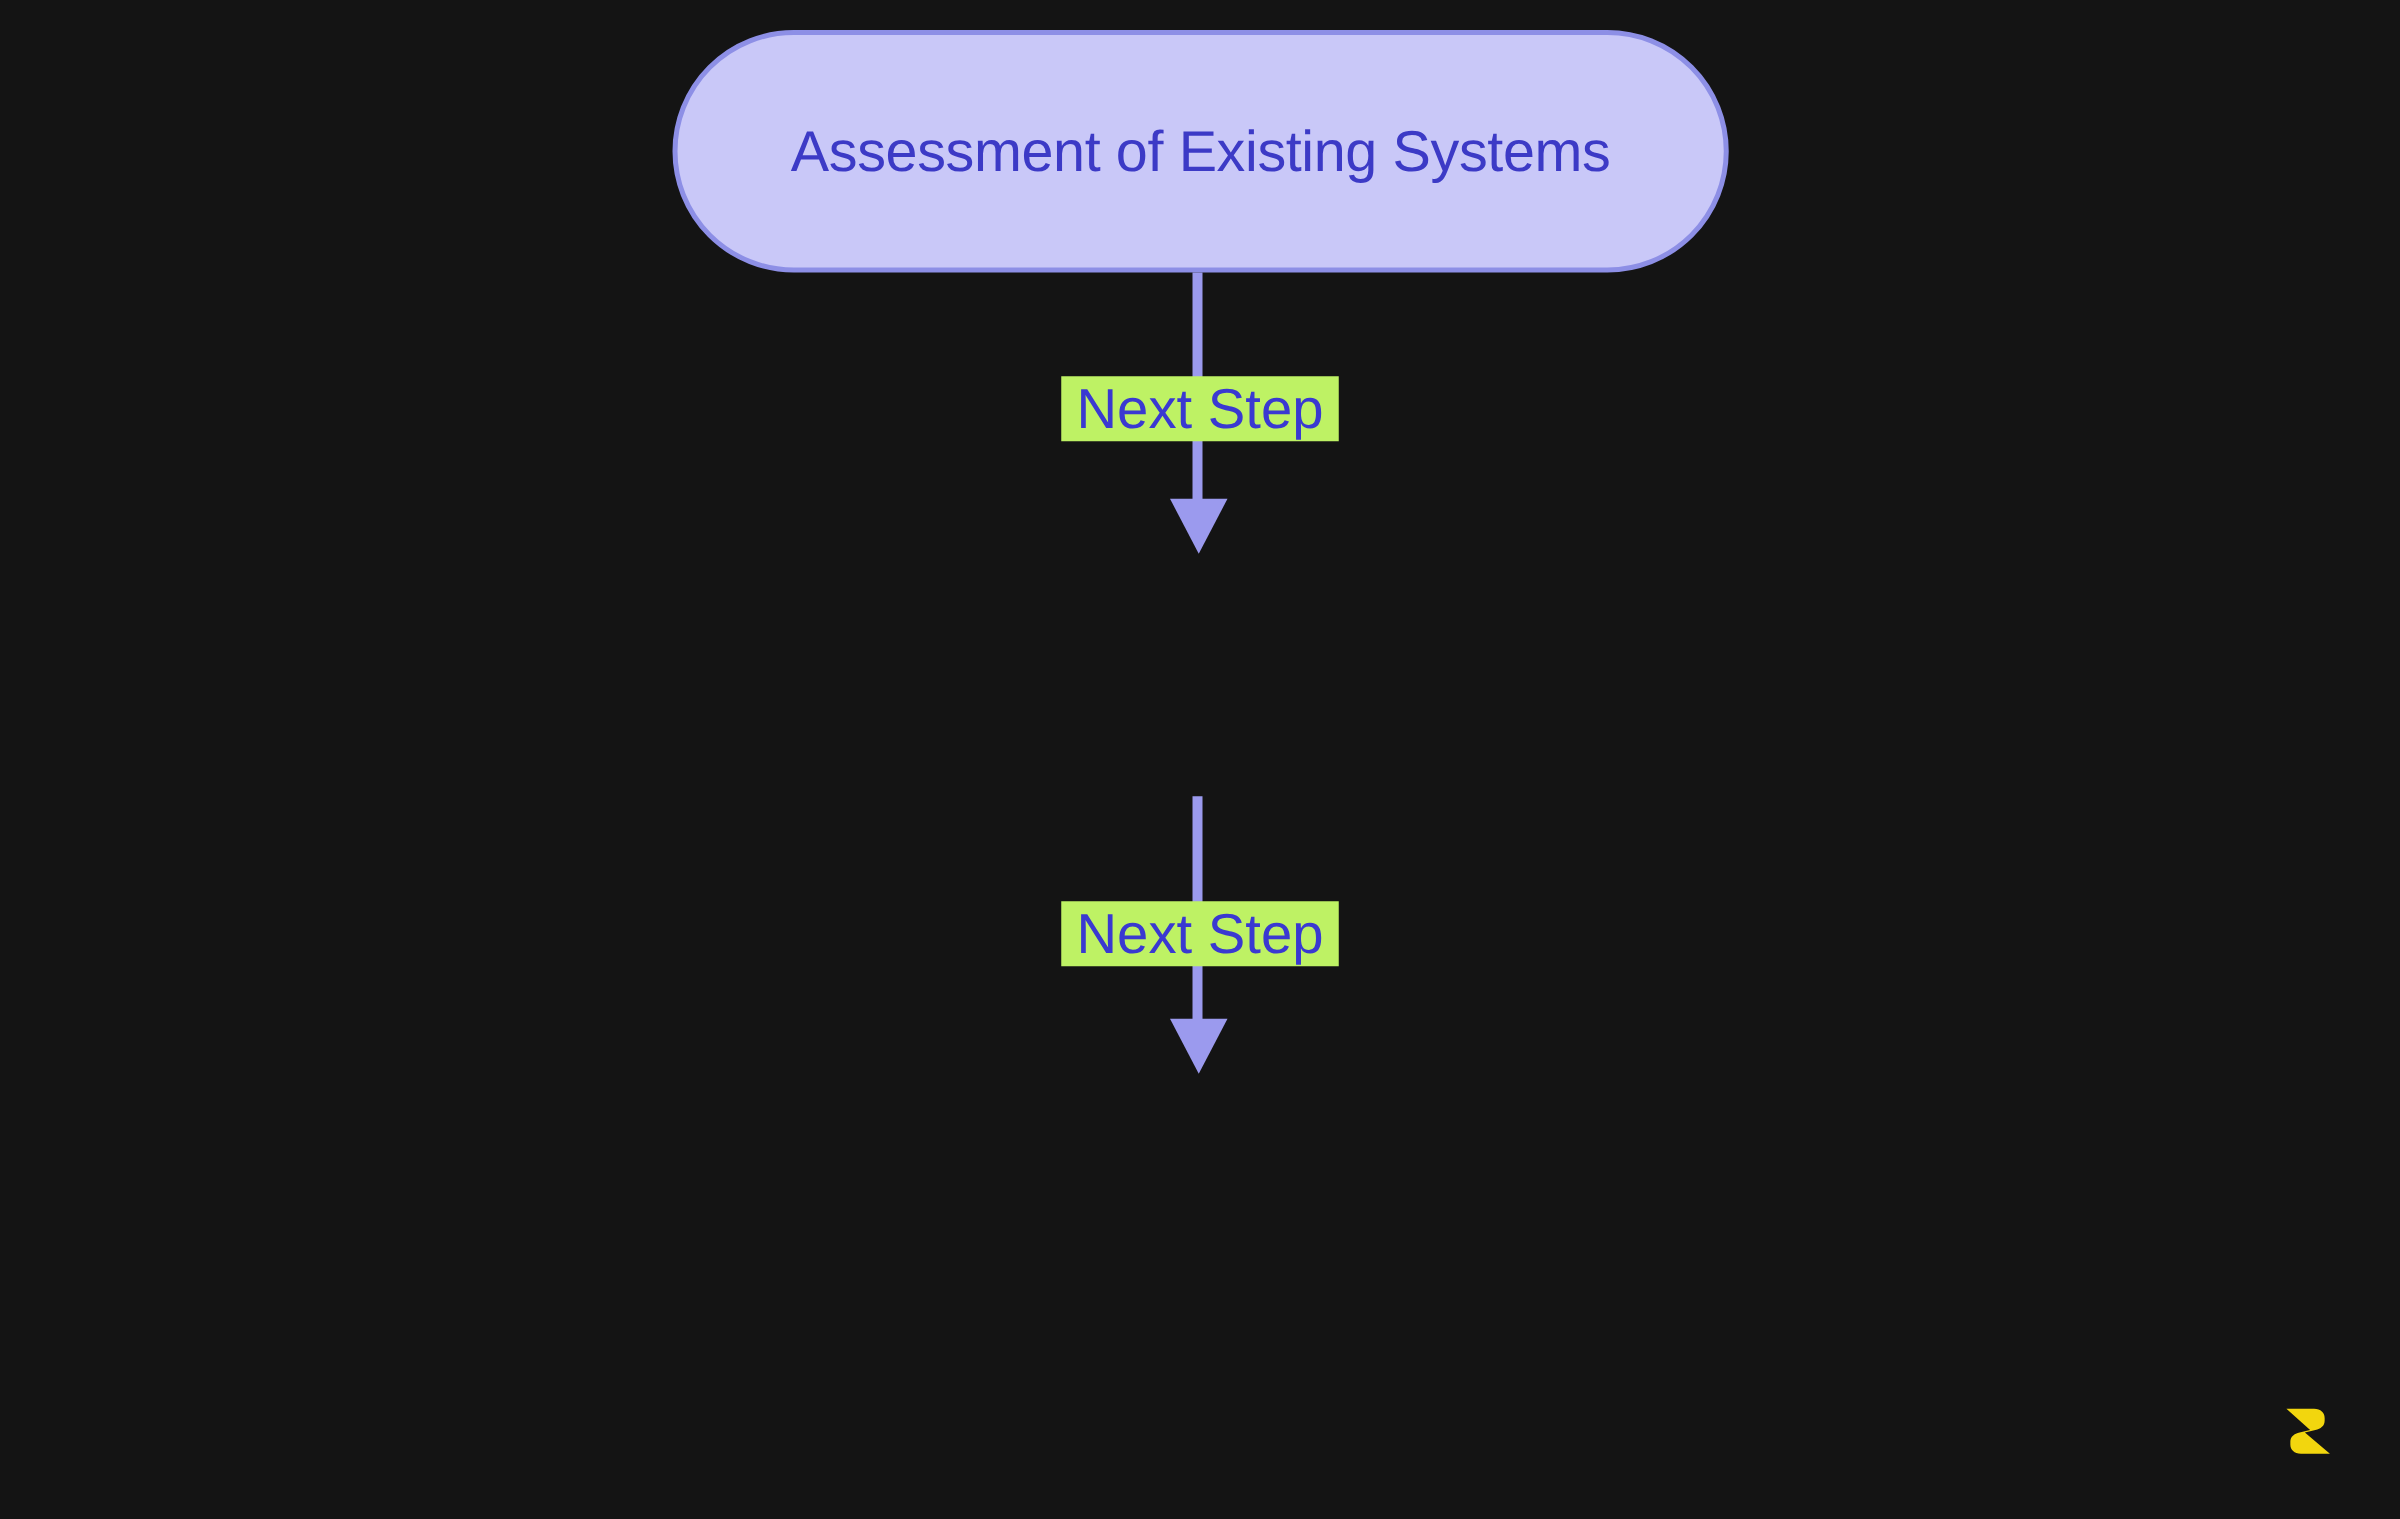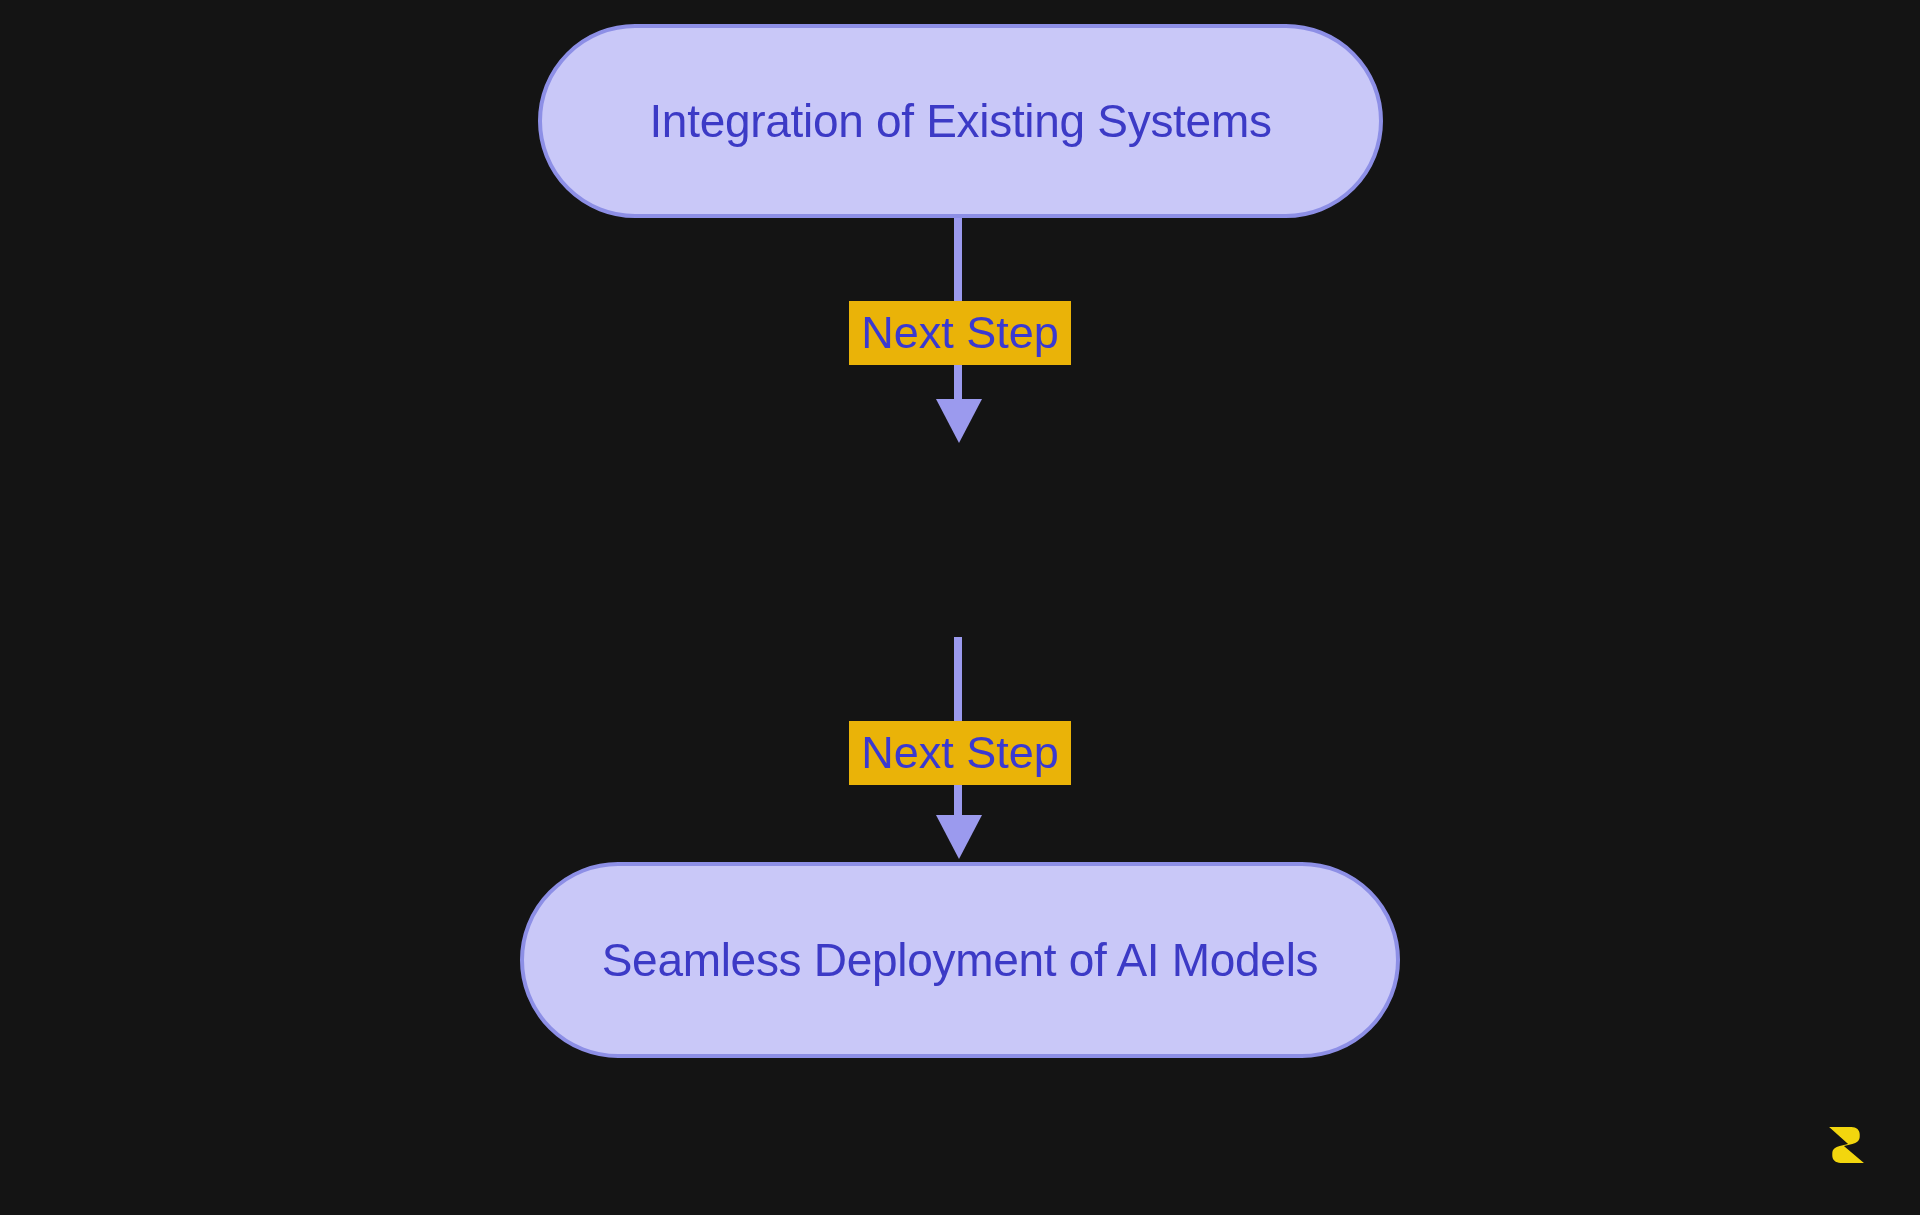--- a/index.html
+++ b/index.html
@@ -52,22 +52,22 @@
     border-right: 23px solid transparent;
     border-top: 44px solid #9b9aee;
   }
   .head-1 { left: 936px; top: 399px; }
   .head-2 { left: 936px; top: 815px; }
 
   .edge-label {
     position: absolute;
     left: 849px;
     width: 222px;
-    height: 64px;
-    background: #eab308;
+    height: 52px;
+    background: #bef264;
     color: #3a39d1;
     font-size: 45px;
     display: flex;
     align-items: center;
     justify-content: center;
     white-space: nowrap;
   }
   .label-1 { top: 301px; }
   .label-2 { top: 721px; }
 
@@ -78,39 +78,36 @@
     width: 38px;
     height: 38px;
   }
 </style>
 </head>
 <body>
 
 <div class="canvas">
 
   <div class="node node-1">
-    <span>Integration of Existing Systems</span>
+    <span>Assessment of Existing Systems</span>
   </div>
 
   <div class="connector-line line-1"></div>
   <div class="arrowhead head-1"></div>
   <div class="edge-label label-1">
     <span>Next Step</span>
   </div>
 
 
   <div class="connector-line line-2"></div>
   <div class="arrowhead head-2"></div>
   <div class="edge-label label-2">
     <span>Next Step</span>
   </div>
 
-  <div class="node node-3">
-    <span>Seamless Deployment of AI Models</span>
-  </div>
 
   <div class="logo">
     <svg viewBox="0 0 36 36" width="38" height="38" aria-hidden="true">
       <path d="M2 1 L23 1 C28 1 31 4 31 8 L31 10 C31 14 28 16 24 17 L16 19 L35 35 L13 35 C8 35 5 32 5 28 L5 26 C5 22 8 20 12 19 L20 17 L2 1 Z" fill="#f2d60e"></path>
     </svg>
   </div>
 
 </div>
 
 </body></html>

